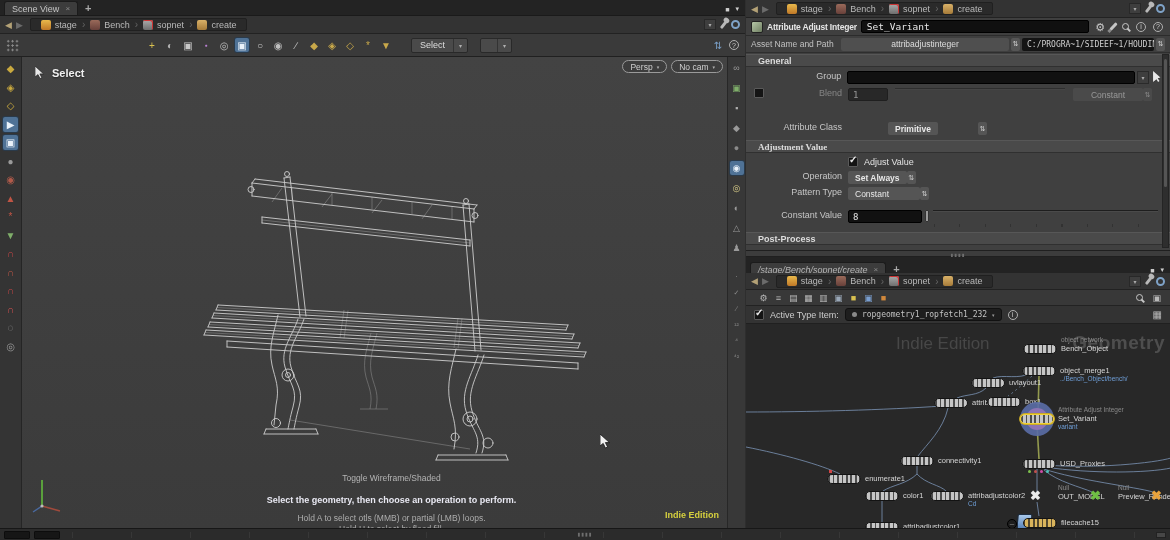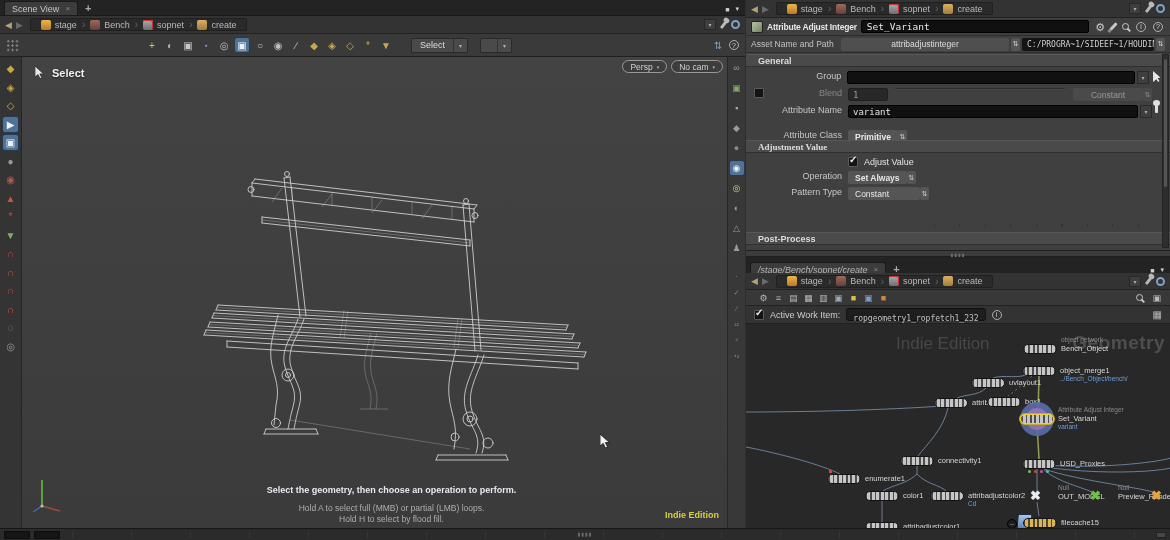--- a/index.html
+++ b/index.html
@@ -145,21 +145,21 @@
   .menubar { position:absolute; left:0; top:33px; width:424px; height:16px; background:#383838;
              border-bottom:1px solid #222; display:flex; align-items:center; padding:0 6px; gap:1px; }
   .menu-item { padding:0 4px; font-size:9px; color:#cdcdcd; }
   .menu-icons { display:flex; gap:4px; margin-left:6px; align-items:center; }
   .menu-icons .sicon { width:11px; height:11px; font-size:9px; }
   .menubar .rightico { margin-left:auto; display:flex; gap:7px; align-items:center; }
   .taskbar { position:absolute; left:0; top:49px; width:424px; height:18px; background:#333;
              border-bottom:1px solid #202020; display:flex; align-items:center; padding:0 8px; gap:6px; }
   .taskbar .tlabel { font-size:9px; color:#cdcdcd; }
   .wi-drop { background:#1e1e1e; border:1px solid #111; border-radius:3px; height:13px; display:flex;
-             align-items:center; gap:5px; padding:0 6px;flex-direction:column; }
+             align-items:center; gap:5px; padding:0 6px; }
   .wi-drop .dot { width:5px; height:5px; border-radius:50%; background:#8a8a8a; }
   .wi-drop .wtext { font-family:"DejaVu Sans Mono", monospace; font-size:8px; color:#c2c2c2; }
   .wi-drop .arr { font-size:5px; color:#999; }
   .taskbar .rightico { margin-left:auto; color:#b8b8b8; font-size:10px; }
 
   .net-canvas { position:absolute; left:0; top:67px; width:424px; height:204px; background:#282828; overflow:hidden; }
   .wm-center { position:absolute; left:150px; top:10px; font-size:17px; color:#474747; }
   .wm-right { position:absolute; right:5px; top:8px; font-size:19px; font-weight:bold; color:#4e4e4e; letter-spacing:.5px; }
   .edges { position:absolute; left:0; top:0; }
   .edge { fill:none; stroke:#7b94b5; stroke-width:1; opacity:.8; }
@@ -350,22 +350,23 @@
           <span>Persp</span>
           <span class="arr">▾</span>
         </div>
         <div class="pill">
           <span>No cam</span>
           <span class="arr">▾</span>
         </div>
       </div>
 
       <div class="vp-messages">
+        <div class="vp-hint">Toggle Wireframe/Shaded</div>
         <div class="vp-primary">Select the geometry, then choose an operation to perform.</div>
-        <div class="vp-sec">Hold A to select full (MMB) or partial (LMB) loops.</div>
+        <div class="vp-sec">Hold A to select otls (MMB) or partial (LMB) loops.</div>
         <div class="vp-sec2">Hold H to select by flood fill.</div>
       </div>
 
       <div class="vp-edition">Indie Edition</div>
 
       <svg class="axis-gizmo" width="44" height="46">
         <line x1="12" y1="38" x2="12" y2="12" stroke="#5aa03c" stroke-width="2"></line>
         <line x1="12" y1="38" x2="30" y2="43" stroke="#a04a3c" stroke-width="1.6"></line>
         <line x1="12" y1="38" x2="3" y2="44" stroke="#4a6aa0" stroke-width="1.4"></line>
         <circle cx="12" cy="38" r="1.6" fill="#bbb"></circle>
@@ -466,28 +467,22 @@
 
     <div class="prow" style="top:88px;">
       <span class="chk" style="margin-left:8px;"></span>
       <span class="plabel dis" style="width:78px;">Blend</span>
       <div class="pfield dis" style="width:40px;">1</div>
       <div class="slider-line dis" style="width:170px; margin-left:7px;"></div>
       <div class="pdrop dis" style="width:70px; margin-left:8px; font-weight:normal; justify-content:center;">Constant</div>
       <span class="stepper dis">⇅</span>
     </div>
 
-    <div class="prow" style="top:105px;">
-      <span class="plabel">Attribute Name</span>
-      <div class="pfield" style="width:290px;">variant</div>
-      <span class="dbox">▾</span>
-      <span class="i-pickpin"></span>
-    </div>
-
-    <div class="prow" style="top:130px;">
+
+    <div class="prow" style="top:122px;gap:40px;">
       <span class="plabel">Attribute Class</span>
       <div class="pdrop">Primitive</div>
       <span class="stepper">⇅</span>
     </div>
 
     <div class="psec" style="top:140px;font-family:Liberation Serif, serif;">
       <span>Adjustment Value</span>
     </div>
 
     <div class="prow" style="top:171px;">
@@ -501,20 +496,26 @@
       <span class="chk on"></span>
       <span style="margin-left:6px; font-size:9px; color:#e2e2e2;">Adjust Value</span>
     </div>
 
     <div class="prow" style="top:187px;">
       <span class="plabel">Pattern Type</span>
       <div class="pdrop" style="width:72px; font-weight:normal;">Constant</div>
       <span class="stepper">⇅</span>
     </div>
 
+    <div class="prow" style="top:210px;">
+      <span class="plabel">Constant Value</span>
+      <div class="pfield" style="width:74px;">8</div>
+      <div class="slider-handle" style="margin-left:3px;"></div>
+      <div class="slider-line" style="flex:1; margin:0 4px;"></div>
+    </div>
     <div class="ticks" style="left:188px; top:224px; width:230px;"></div>
 
     <div class="psec" style="top:232px;">
       <span>Post-Process</span>
     </div>
 
     <div class="pscroll">
         <div class="thumb"></div>
       </div>
   </div>
@@ -580,21 +581,21 @@
           <span class="sicon" style="color: rgb(208, 136, 60);">■</span>
         </div>
       <div class="rightico">
         <span class="i-mag"></span>
         <span class="sicon" style="color:#b8b8b8; font-size:9px;">▣</span>
       </div>
     </div>
 
     <div class="taskbar">
       <span class="chk on"></span>
-      <span class="tlabel">Active Work Item:</span>
+      <span class="tlabel">Active Type Item:</span>
       <div class="wi-drop">
         <span class="dot"></span>
         <span class="wtext">ropgeometry1_ropfetch1_232</span>
         <span class="arr">▾</span>
       </div>
       <span class="i-circletext">i</span>
       <span class="rightico">▦</span>
     </div>
 
     <div class="net-canvas" id="net-canvas">

